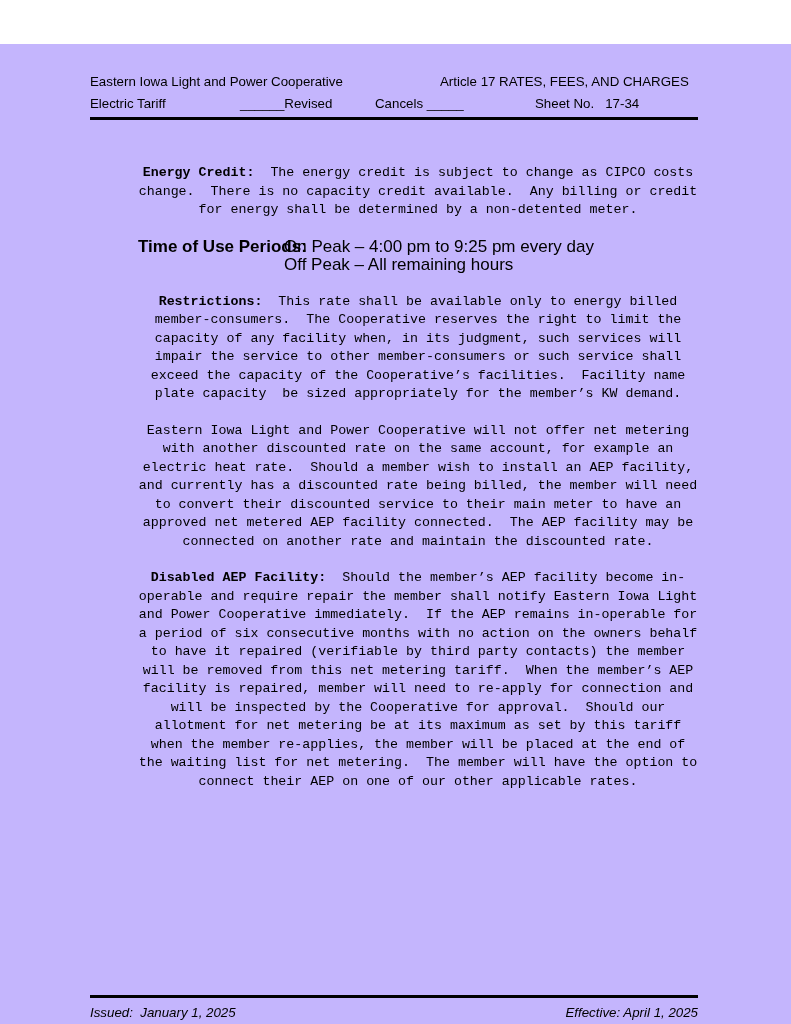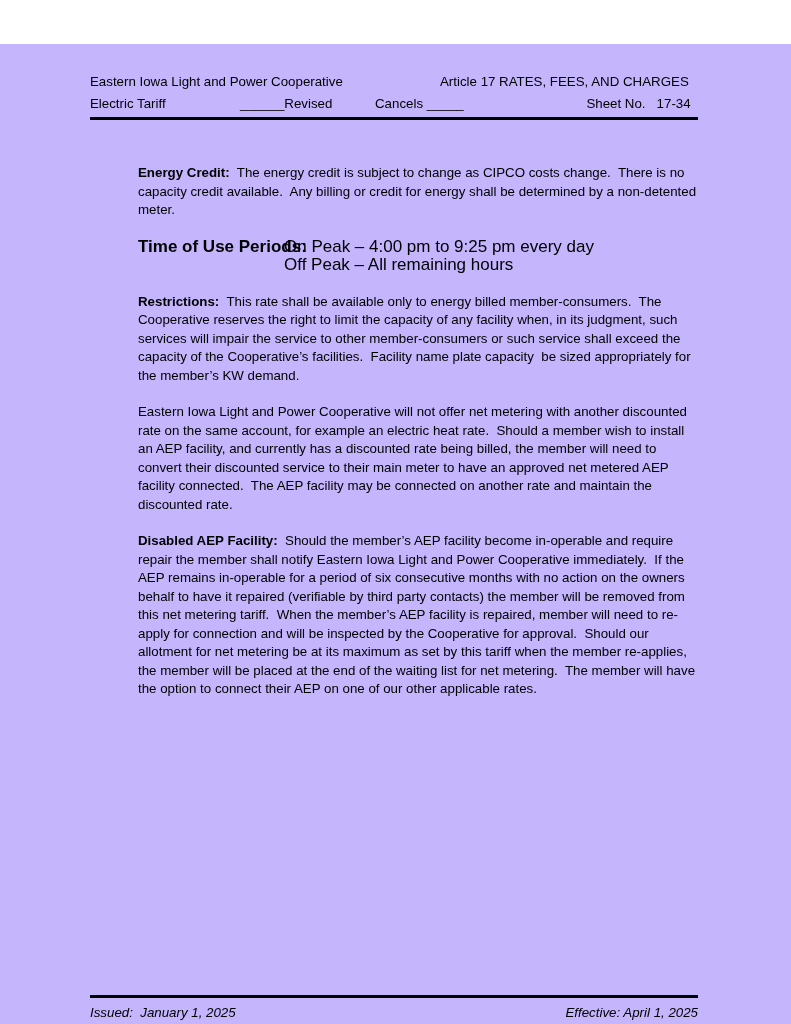--- a/index.html
+++ b/index.html
@@ -35,44 +35,45 @@
     line-height: 21px;
     white-space: pre;
   }
   .hdr-row-1 .hdr-left { width: 350px; }
   .hdr-row-1 .hdr-right { flex: 1; text-align: left; }
 
   .hdr-row-2 { margin-top: 1px; }
   .hdr-row-2 .h2-a { width: 150px; }
   .hdr-row-2 .h2-b { width: 135px; }
   .hdr-row-2 .h2-c { width: 160px; }
-  .hdr-row-2 .h2-d { flex: 1; text-align: right; }
+  .hdr-row-2 .h2-d { flex: 1; }
 
   .header-rule {
     position: absolute;
     left: 90px;
     top: 73px;
     width: 608px;
     height: 3px;
     background: #000000;
   }
 
   
   .content {
     position: absolute;
     left: 138px;
     top: 120px;
     width: 560px;
   }
   .para {
     font-size: 13.3px;
     line-height: 18.5px;
-    text-align: left;
+    text-align: center;
     margin: 0 0 18px 0;
     white-space: pre-wrap;
+    font-family: Liberation Mono, monospace;
   }
   .para:last-child { margin-bottom: 0; }
   .lead { font-weight: bold; }
 
   
   .tou {
     display: flex;
     font-size: 17px;
     line-height: 18.5px;
     margin: 0 0 18px 0;

